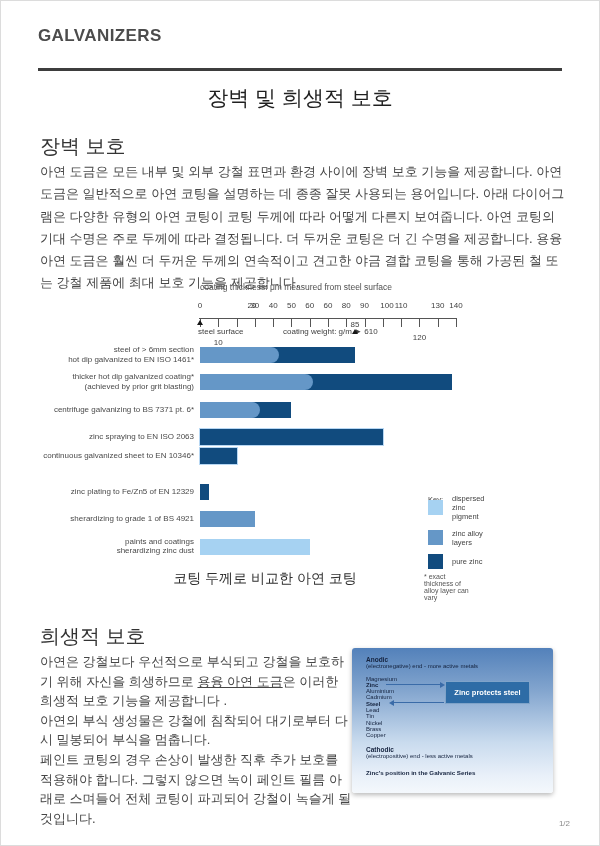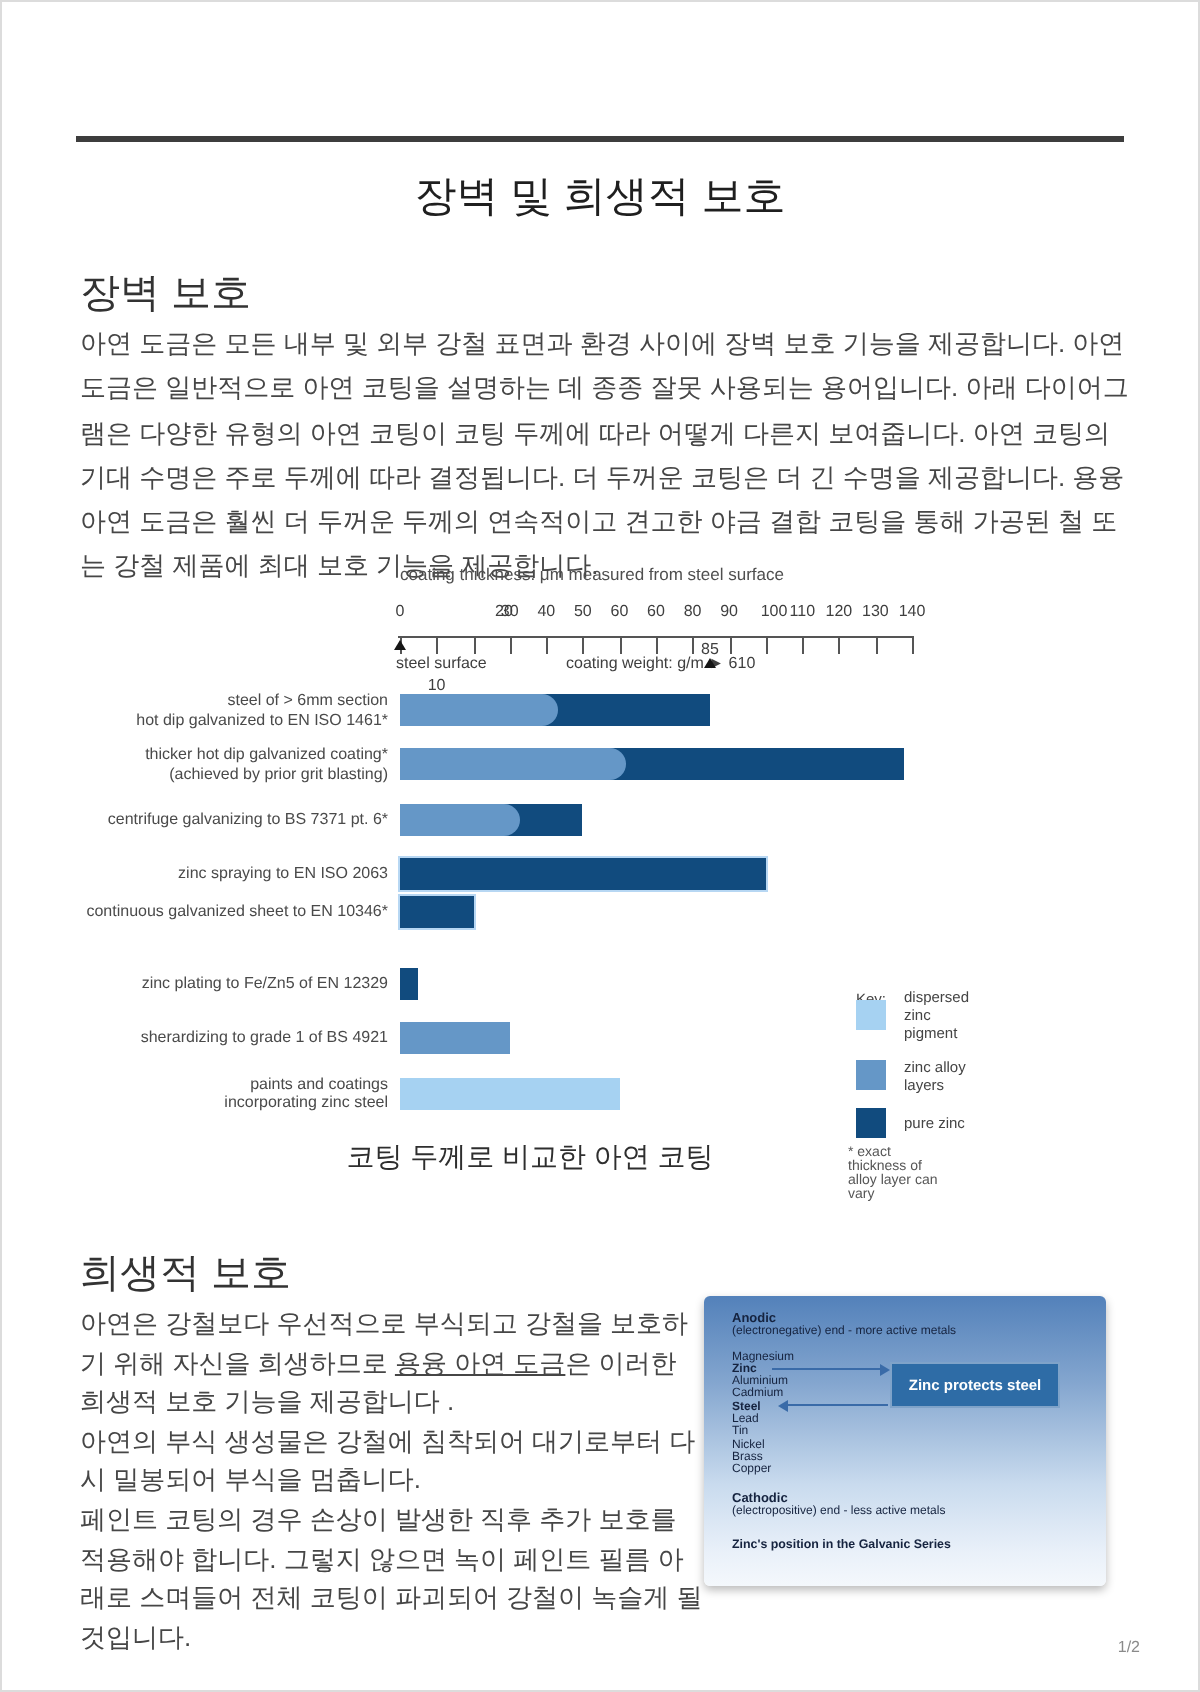--- a/index.html
+++ b/index.html
@@ -63,20 +63,21 @@
   .arrow-head-l{position:absolute;width:0;height:0;border-top:3px solid transparent;border-bottom:3px solid transparent;border-right:5px solid #3a6ba8;}
 
   .page-num{right:30px;top:819px;font-size:8px;color:#8a8a8a;}
 </style>
 </head>
 <body>
 
 <div class="page">
 
   <div class="abs" style="left:38px;top:27px;">
+    <div class="logo1">GALVANIZERS</div>
   </div>
   <div class="abs rule"></div>
   <div class="abs doc-title">장벽 및 희생적 보호</div>
 
   <div class="abs h2" style="left:40px;top:133px;">장벽 보호</div>
   <div class="abs body-text" style="left:40px;top:161px;width:527px;">아연 도금은 모든 내부 및 외부 강철 표면과 환경 사이에 장벽 보호 기능을 제공합니다. 아연 도금은 일반적으로 아연 코팅을 설명하는 데 종종 잘못 사용되는 용어입니다. 아래 다이어그램은 다양한 유형의 아연 코팅이 코팅 두께에 따라 어떻게 다른지 보여줍니다. 아연 코팅의 기대 수명은 주로 두께에 따라 결정됩니다. 더 두꺼운 코팅은 더 긴 수명을 제공합니다. 용융 아연 도금은 훨씬 더 두꺼운 두께의 연속적이고 견고한 야금 결합 코팅을 통해 가공된 철 또는 강철 제품에 최대 보호 기능을 제공합니다.</div>
 
   <div class="abs chart" id="chart">
     <div class="abs axis-title">coating thickness: μm measured from steel surface</div>
     <div class="abs axis-line"></div>
@@ -98,21 +99,21 @@
         <div class="abs tick-lab" style="left: 328px;">60</div>
         <div class="abs tick" style="left: 328px;"></div>
         <div class="abs tick-lab" style="left: 346.286px;">80</div>
         <div class="abs tick" style="left: 346.286px;"></div>
         <div class="abs tick-lab" style="left: 364.571px;">90</div>
         <div class="abs tick" style="left: 364.571px;"></div>
         <div class="abs tick-lab" style="left: 387px;">100</div>
         <div class="abs tick" style="left: 382.857px;"></div>
         <div class="abs tick-lab" style="left: 401.143px;">110</div>
         <div class="abs tick" style="left: 401.143px;"></div>
-        <div class="abs tick-lab" style="left: 419.429px;">120</div>
+        <div class="abs tick-lab" style="left: 419.429px; margin-top: 32px;">120</div>
         <div class="abs tick" style="left: 419.429px;"></div>
         <div class="abs tick-lab" style="left: 437.714px;">130</div>
         <div class="abs tick" style="left: 437.714px;"></div>
         <div class="abs tick-lab" style="left: 456px;">140</div>
         <div class="abs tick" style="left: 456px;"></div>
       </div>
 
     <div class="abs tri-up" style="left:196.5px;top:40px;"></div>
     <div class="abs small-lab" style="left:198px;top:47px;">steel surface</div>
     <div class="abs small-lab" style="left:283px;top:47px;">coating weight: g/m ► 610</div>
@@ -163,21 +164,21 @@
         </div>
         <div class="crow" style="top: 231.4px;">
           <div class="lbl">
             <div class="lline">sherardizing to grade 1 of BS 4921</div>
           </div>
           <div class="seg" style="left: 200px; width: 54.8571px; background: rgb(101, 151, 199);"></div>
         </div>
         <div class="crow" style="top: 258.8px;">
           <div class="lbl">
             <div class="lline">paints and coatings</div>
-            <div class="lline">incorporating zinc steel</div>
+            <div class="lline">sherardizing zinc dust</div>
           </div>
           <div class="seg" style="left: 200px; width: 109.714px; background: rgb(166, 210, 242);"></div>
         </div>
       </div>
 
     <div class="abs key-label">Key:</div>
     <div class="abs legend" id="legend">
         <div class="lentry">
           <div class="swatch" style="background: rgb(166, 210, 242);"></div>
           <div class="ltext">dispersed zinc pigment</div>

